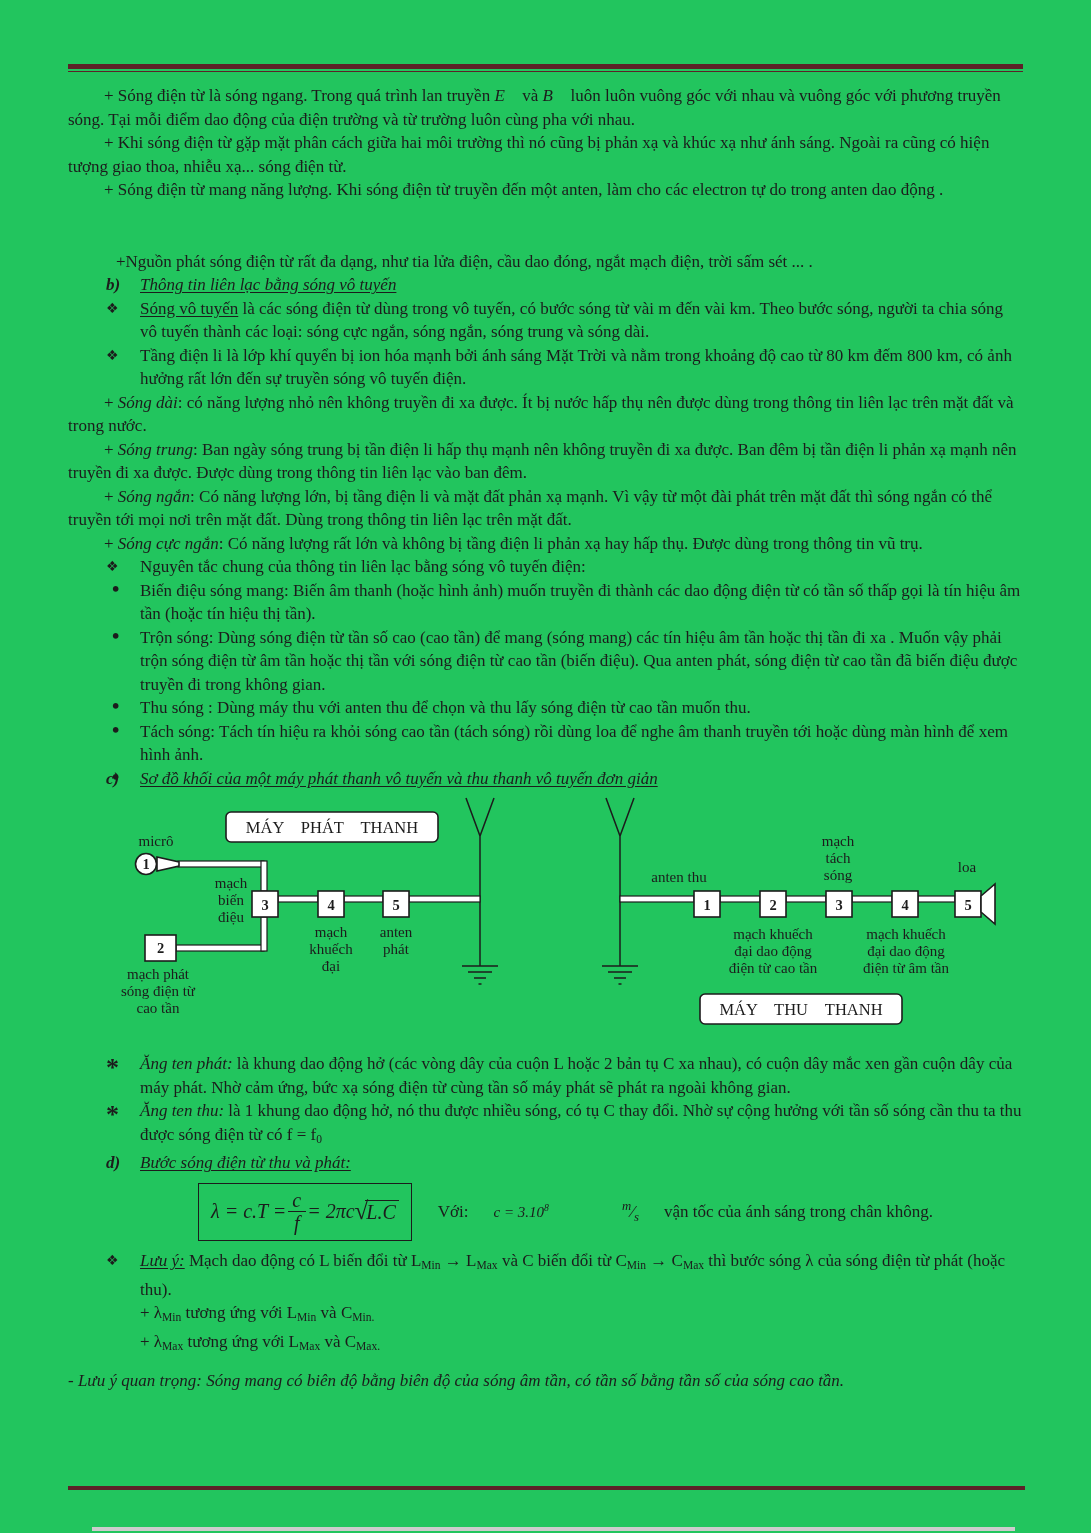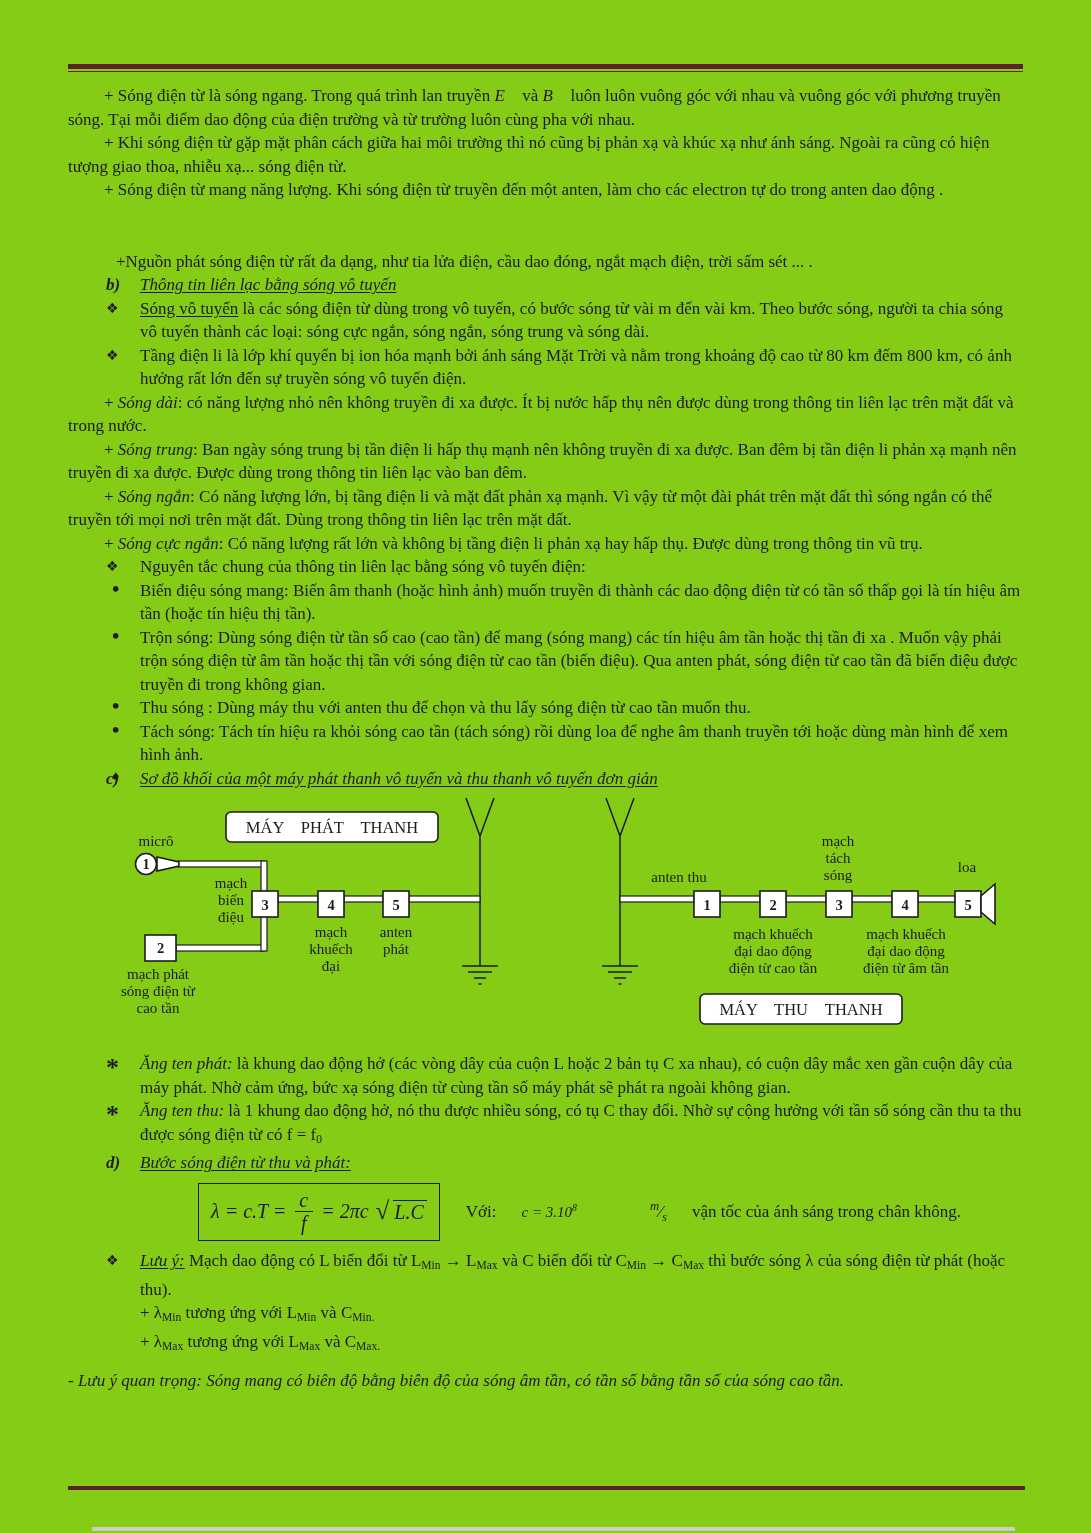--- a/index.html
+++ b/index.html
@@ -1,17 +1,17 @@
 <!DOCTYPE html>
 <html lang="vi"><head>
 <meta charset="utf-8">
 <style>
   html,body{margin:0;padding:0;background:#ffffff;}
   .page{
-    position:relative; width:1091px; height:1533px; background:#84cc16;
+    position:relative; width:1091px; height:1533px; background:#22c55e;
     font-family:"Liberation Serif", serif; font-size:17px; line-height:23.5px;
     color:#1c1c1c; overflow:hidden;
   }
   .hrule-top{
     margin:64px 68px 0 68px; height:2px;
     border-top:5px solid #5c2228; border-bottom:1.5px solid #5c2228;
   }
   .hrule-bottom{
     position:absolute; top:1486px; left:68px; right:66px; height:4px; background:#5c2228;
   }
@@ -39,21 +39,21 @@
   .diagram-svg{display:block;}
   .diagram-svg text{font-family:"Liberation Serif", serif; font-size:15px; fill:#1c1c1c; stroke:none;}
   .diagram-svg .num{font-weight:700; font-size:14.5px;}
   .diagram-svg .ttl{font-size:16.5px; word-spacing:13px;}
   .wire{stroke:#1c1c1c; stroke-width:1.5; fill:none;}
   .dbl{fill:#ffffff; stroke:#1c1c1c; stroke-width:1.2;}
   .box{fill:#ffffff; stroke:#1c1c1c; stroke-width:1.6;}
 
   .formula-row{display:flex; align-items:center; gap:26px; margin:8px 0 8px 130px;}
   .formula-box{
-    display:inline-flex; align-items:center; gap:7px;
+    display:inline-flex; align-items:center; 
     border:1.6px solid #1c1c1c; padding:5px 12px; font-style:italic; font-size:20px;
     line-height:1.15;
     text-align:center;
   }
   .frac{display:inline-flex; flex-direction:column; align-items:center; line-height:1.12;}
   .frac .fn{padding:0 6px;}
   .frac .fd{border-top:1.5px solid #1c1c1c; padding:0 6px;}
   .sqrt-sign{font-style:normal; font-size:25px; margin-right:-3px;}
   .radicand{border-top:1.5px solid #1c1c1c; padding:0 3px 0 1px;}
   .formula-note{display:flex; align-items:center; gap:25px; font-size:17px; line-height:1.2;}

